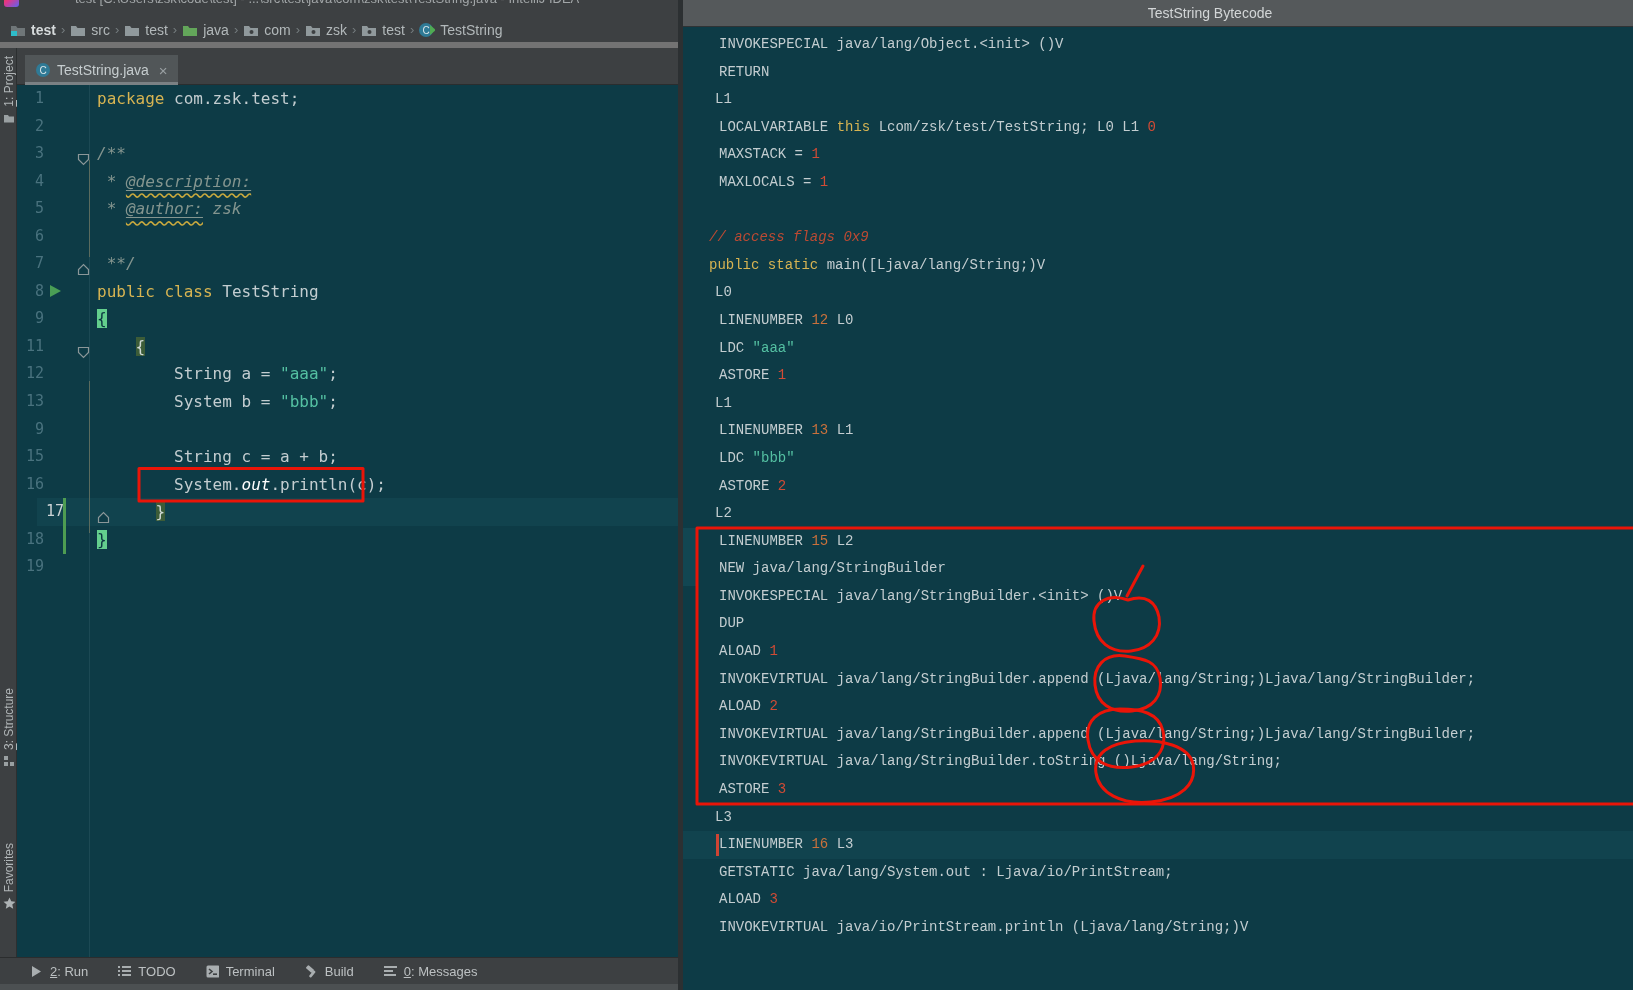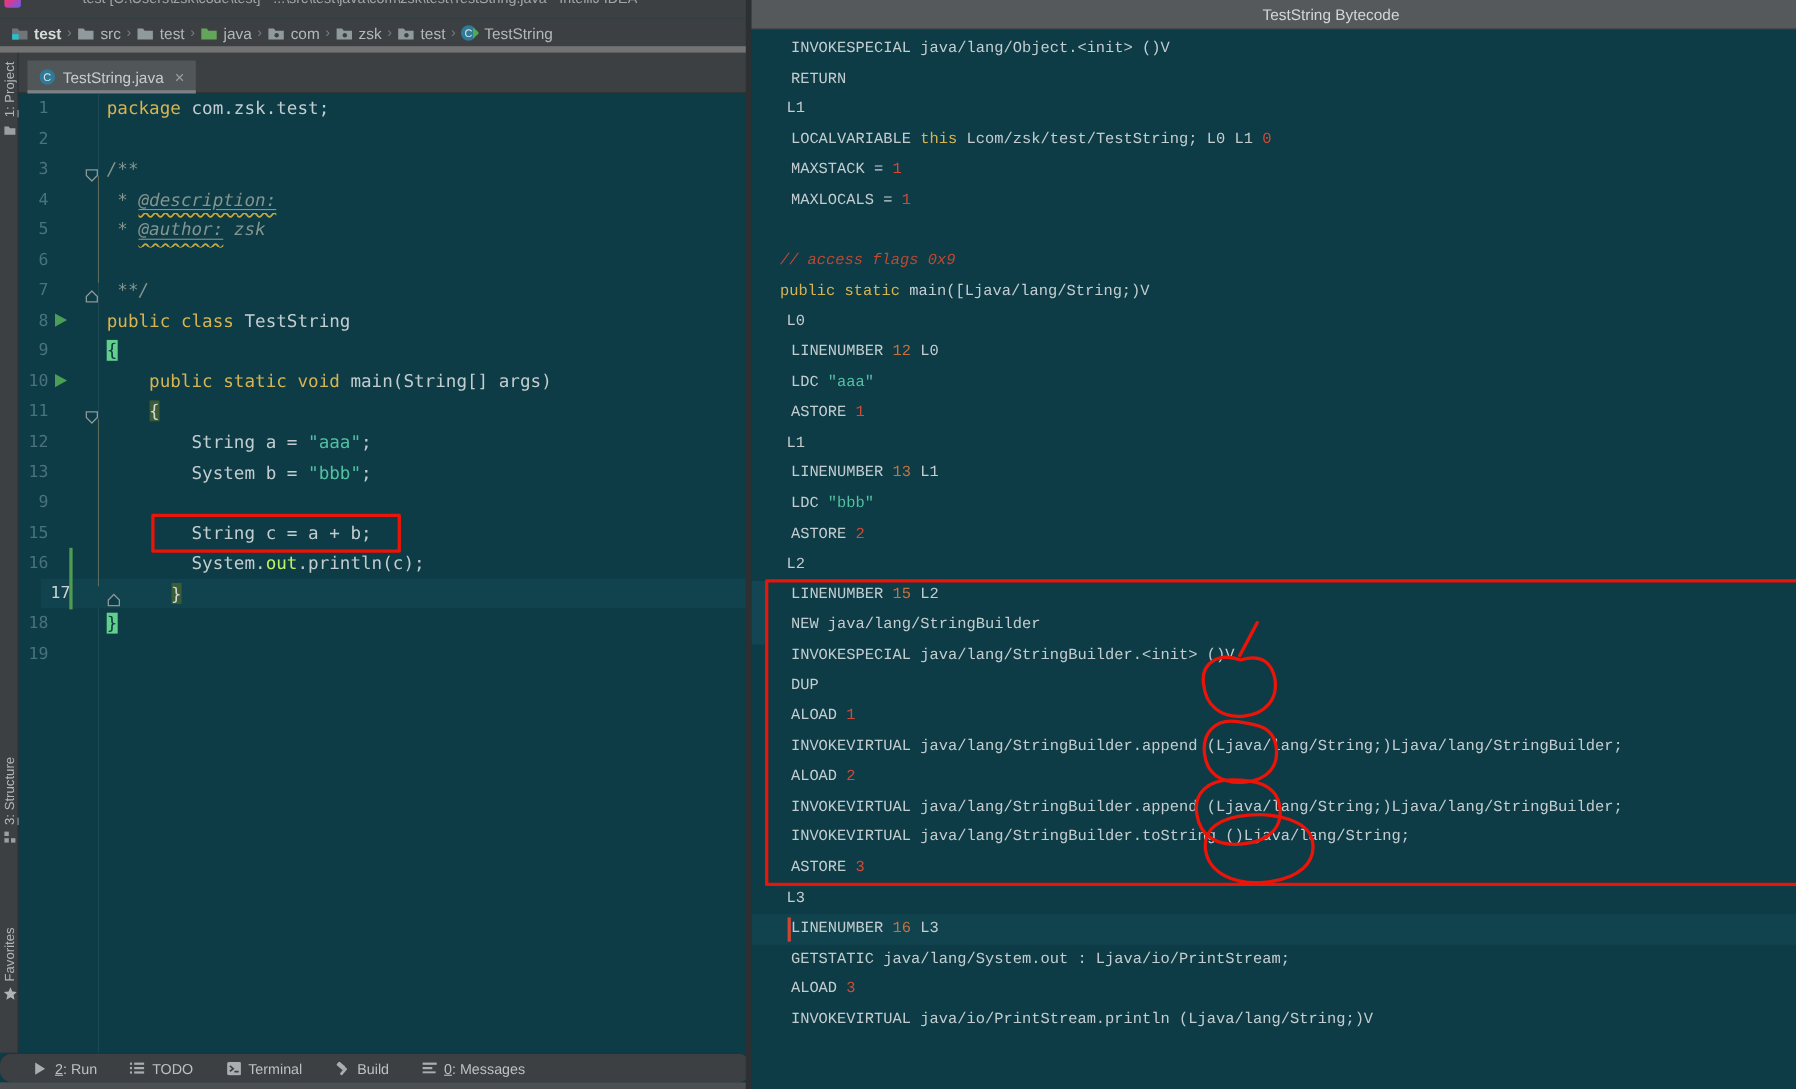--- a/index.html
+++ b/index.html
@@ -42,36 +42,36 @@
   #editor::before{content:"";position:absolute;left:72px;top:0;bottom:0;width:1px;background:#1c4954;}
   .cl{position:relative;height:27.56px;line-height:27.56px;white-space:pre;
       font-family:"DejaVu Sans Mono",monospace;font-size:16px;color:#c3cdd0;}
   .cl.caret-row{background:#11434e;margin-left:20px;}
   .ct{position:absolute;left:80px;top:0;white-space:pre;}
   .ln{position:absolute;left:0;top:0;width:27px;text-align:right;font-size:15px;color:#49727e;}
   .cl.caret-row .ln{color:#ccd3d5;}
   .kw{color:#d7b452;}
   .str{color:#54c0a2;}
   .pl{color:#c3cdd0;}
-  .field{color:#bef264;margin-top:28px;}
+  .field{color:#ffffff;font-style:italic;margin-top:28px;}
   .doc{color:#84958f;font-style:italic;}
   .doctag{color:#84958f;font-style:italic;text-decoration:underline;text-decoration-color:#84958f;text-underline-offset:3px;}
   .doctag .wv{text-decoration:underline wavy #c9a93e;text-underline-offset:6px;}
   .braceA{background:#63cf8d;color:#0a3440;}
   .braceB{background:#3c5c38;color:#cfd8d4;}
   .run-arrow{position:absolute;left:33px;top:7px;width:0;height:0;
              border-left:11px solid #4a9e55;border-top:6.5px solid transparent;border-bottom:6.5px solid transparent;}
   .fold{position:absolute;left:60px;top:7px;width:13px;height:13px;}
   .fold-line{position:absolute;left:72px;width:1px;background:#5a6b5e;}
   .vcs-bar{position:absolute;left:46px;width:3px;background:#4e9c52;}
 
   
   #bottombar{position:absolute;left:0;top:957px;width:682px;height:27px;background:#3d4042;
              border-top:1px solid #2b2d2e;display:flex;align-items:center;gap:30px;
-             padding-left:30px;font-size:13px;color:#bcc0c2;border-radius:11px;}
+             padding-left:30px;font-size:13px;color:#bcc0c2;}
   .sb-item{display:flex;align-items:center;gap:7px;}
   .sb-icon{width:13px;height:13px;display:inline-flex;}
   #bottomstrip{position:absolute;left:0;top:984px;width:682px;height:6px;background:#4c5052;}
 
   
   #divider{position:absolute;left:678px;top:0;width:5px;height:990px;background:#2c3032;}
 
   
   #bcpanel{position:absolute;left:683px;top:0;width:1054px;height:990px;background:#0d3b46;overflow:hidden;}
   #bcheader{height:27px;background:#55595b;border-bottom:1px solid #2f3335;
@@ -234,21 +234,20 @@
             <polygon points="1.5,1.5 11.5,1.5 11.5,6.5 6.5,11.5 1.5,6.5" fill="#0d3b46" stroke="#8b9799" stroke-width="1.2"></polygon>
           </svg></span><span class="ct"><span class="doc">/**</span></span></div>
       <div class="cl"><span class="ln">4</span><span class="ct"><span class="doc"> * </span><span class="doctag"><span class="wv">@description:</span></span></span></div>
       <div class="cl"><span class="ln">5</span><span class="ct"><span class="doc"> * </span><span class="doctag"><span class="wv">@author:</span></span><span class="doc"> zsk</span></span></div>
       <div class="cl"><span class="ln">6</span></div>
       <div class="cl"><span class="ln">7</span><span class="fold"><svg width="13" height="13">
             <polygon points="1.5,11.5 11.5,11.5 11.5,6.5 6.5,1.5 1.5,6.5" fill="#0d3b46" stroke="#8b9799" stroke-width="1.2"></polygon>
           </svg></span><span class="ct"><span class="doc"> **/</span></span></div>
       <div class="cl"><span class="ln">8</span><span class="run-arrow"></span><span class="ct"><span class="kw">public</span><span class="pl"> </span><span class="kw">class</span><span class="pl"> TestString</span></span></div>
       <div class="cl"><span class="ln">9</span><span class="ct"><span class="braceA">{</span></span></div>
-      <div class="cl"><span class="ln">10</span><span class="run-arrow"></span><span class="ct">    <span class="kw">public</span><span class="pl"> </span><span class="kw">static</span><span class="pl"> </span><span class="kw">void</span><span class="pl"> main(String[] args)</span></span></div>
       <div class="cl"><span class="ln">11</span><span class="fold"><svg width="13" height="13">
             <polygon points="1.5,1.5 11.5,1.5 11.5,6.5 6.5,11.5 1.5,6.5" fill="#0d3b46" stroke="#8b9799" stroke-width="1.2"></polygon>
           </svg></span><span class="ct">    <span class="braceB">{</span></span></div>
       <div class="cl"><span class="ln">12</span><span class="ct">        <span class="pl">String a = </span><span class="str">"aaa"</span><span class="pl">;</span></span></div>
       <div class="cl"><span class="ln">13</span><span class="ct">        <span class="pl">System b = </span><span class="str">"bbb"</span><span class="pl">;</span></span></div>
       <div class="cl"><span class="ln">9</span><span class="ct"></span></div>
       <div class="cl"><span class="ln">15</span><span class="ct">        <span class="pl">String c = a + b;</span></span></div>
       <div class="cl"><span class="ln">16</span><span class="ct">        <span class="pl">System.</span><span class="field">out</span><span class="pl">.println(c);</span></span></div>
       <div class="cl caret-row"><span class="ln">17</span><span class="fold"><svg width="13" height="13">
             <polygon points="1.5,11.5 11.5,11.5 11.5,6.5 6.5,1.5 1.5,6.5" fill="#0d3b46" stroke="#8b9799" stroke-width="1.2"></polygon>

